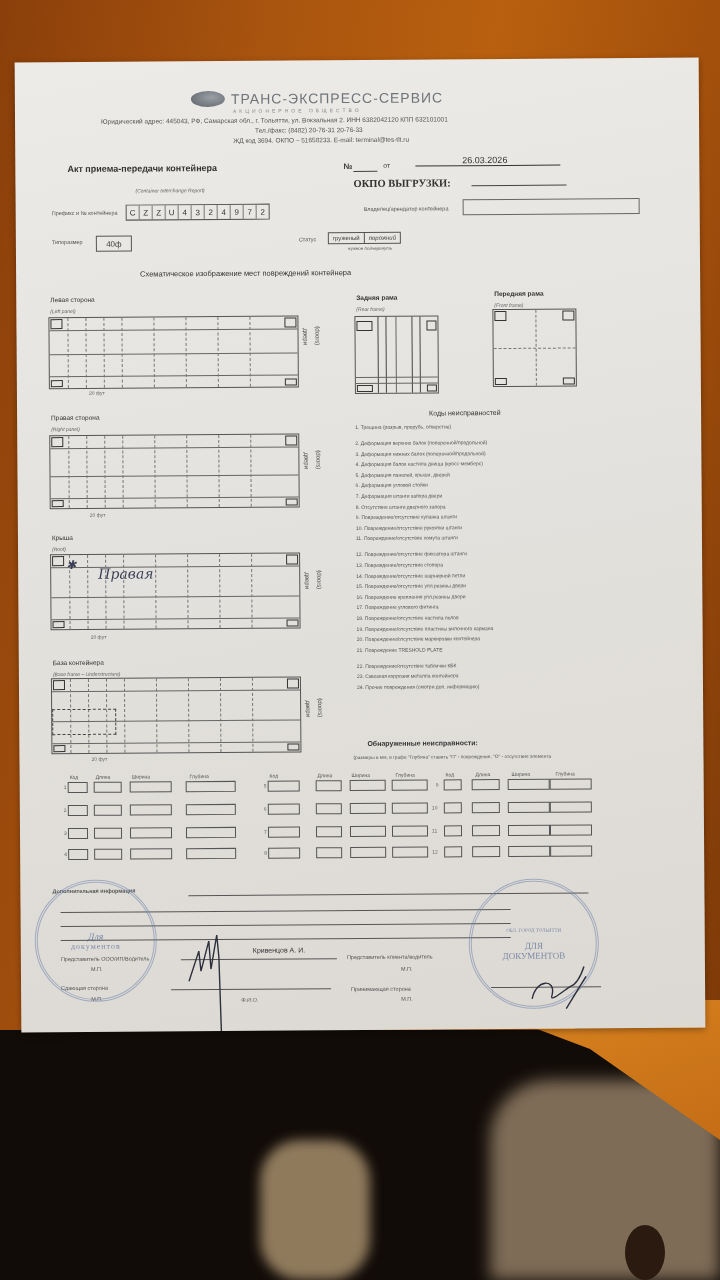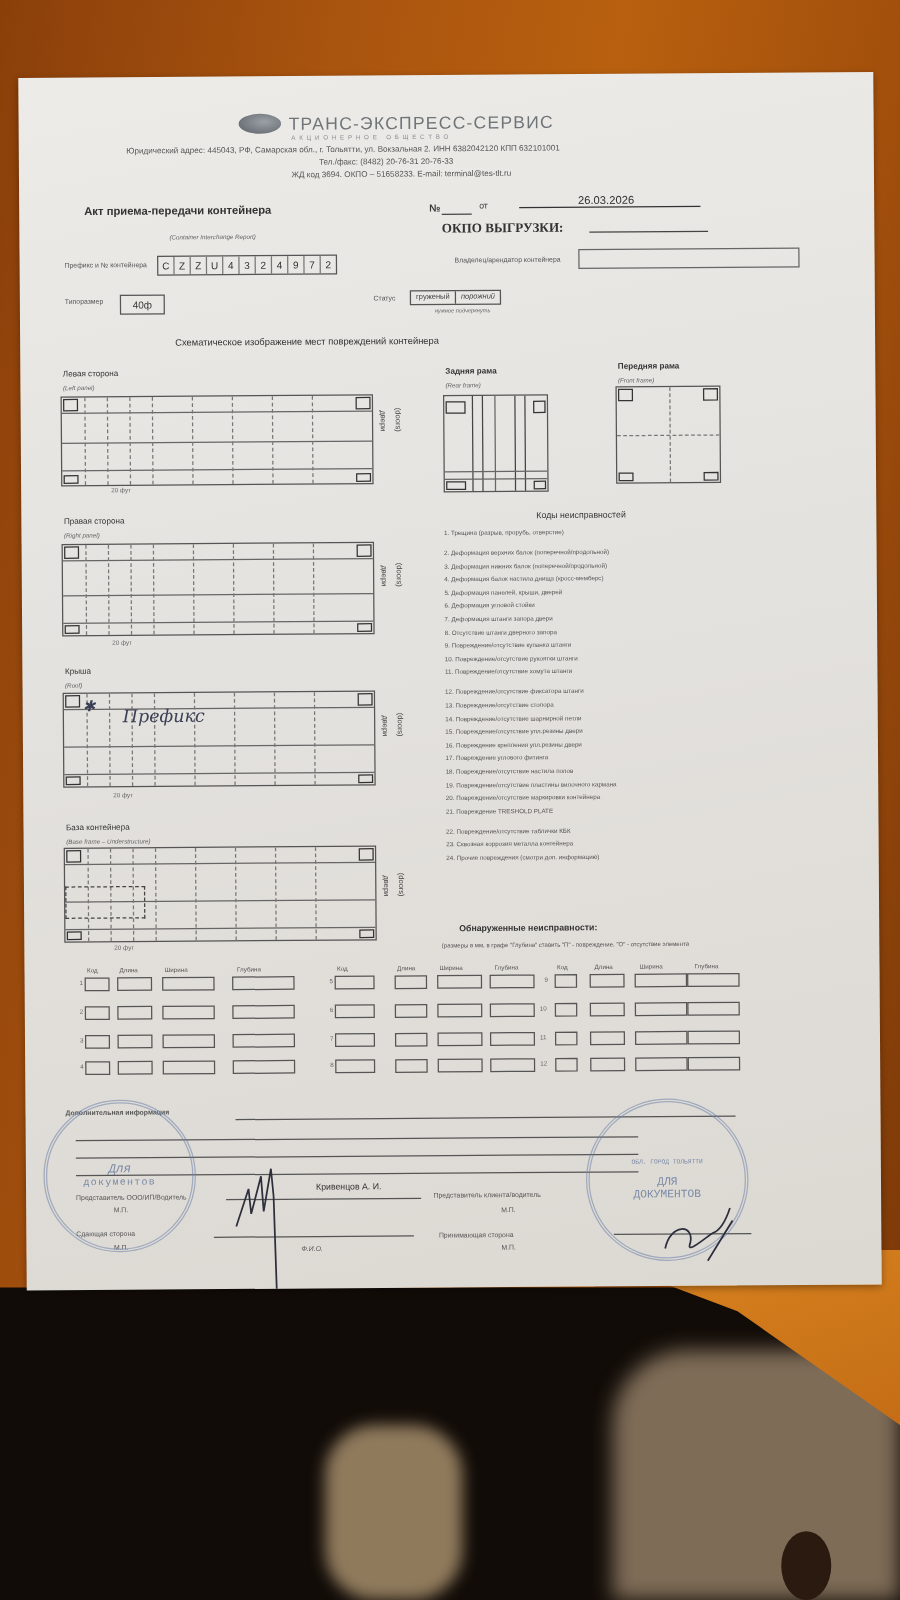--- a/index.html
+++ b/index.html
@@ -73,21 +73,21 @@
   .codes div { font-size:5px; color:#555; height:10.6px; white-space:nowrap; }
 
   .found-title { left:348px; top:680px; font-size:7px; font-weight:bold; color:#333; }
   .found-note { left:334px; top:695px; font-size:4.8px; color:#555; }
 
   .dmg-hdr { font-size:5px; color:#555; }
   .dmg-box { position:absolute; height:11px; border:1.2px solid #555; box-sizing:border-box; }
   .rownum { font-size:5px; color:#666; }
 
   .handwriting { font-family:"DejaVu Serif", serif; font-style:italic; font-size:14px; color:#3a3f55; }
-  .stamp { border-radius:50%; border:3px double rgba(110,130,170,.55); color:rgba(90,110,150,.75); display:flex; flex-direction:column; align-items:center; justify-content:center; font-family:Liberation Mono, monospace; font-size:8px; }
+  .stamp { border-radius:50%; border:3px double rgba(110,130,170,.55); color:rgba(90,110,150,.75); display:flex; flex-direction:column; align-items:center; justify-content:center; font-family:Liberation Serif, serif; font-size:8px; }
   .sig-line { border-bottom:1px solid #555; }
   .sig-label { font-size:5.5px; color:#555; }
   .signature { stroke:#2d2f3d; fill:none; stroke-width:1.4; }
 </style>
 </head>
 <body>
 
 <div class="table-top"></div>
 <div class="floor-dark"></div>
 <div class="floor-light1"></div>
@@ -230,21 +230,21 @@
       <div class="vline" style="left:104px"></div>
       <div class="vline" style="left:136px"></div>
       <div class="vline" style="left:168px"></div>
       <div class="vline" style="left:200px"></div>
     <div class="corner" style="left:1px;top:1px"></div>
       <div class="corner" style="right:1px;top:1px"></div>
     <div class="corner" style="left:1px;bottom:1px;height:7px"></div>
       <div class="corner" style="right:1px;bottom:1px;height:7px"></div>
   </div>
   <div class="abs handwriting" style="left:48px;top:496px;font-size:12px;">✱</div>
-  <div class="abs handwriting" style="left:80px;top:504px;">Префикс</div>
+  <div class="abs handwriting" style="left:80px;top:504px;">Правая</div>
   <div class="abs doors" style="left:286px;top:512px;">двери</div>
   <div class="abs doors" style="left:298px;top:510px;">(doors)</div>
   <div class="abs ft" style="left:72px;top:572px;">20 фут</div>
 
   <div class="abs panel-label" style="left:34px;top:597px;">База контейнера</div>
   <div class="abs panel-sub" style="left:34px;top:609px;">(Base frame – Understructure)</div>
   <div class="abs panel" style="left:32px;top:616px;width:250px;height:76px;">
     <div class="hline" style="top:12px"></div>
       <div class="hline" style="top:42px"></div>
       <div class="hline" style="top:64px"></div>

